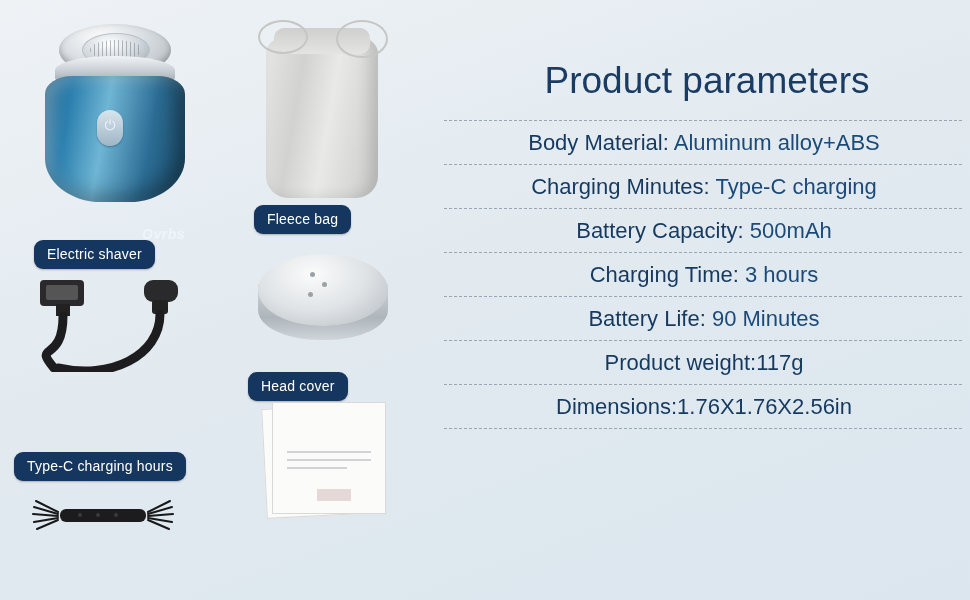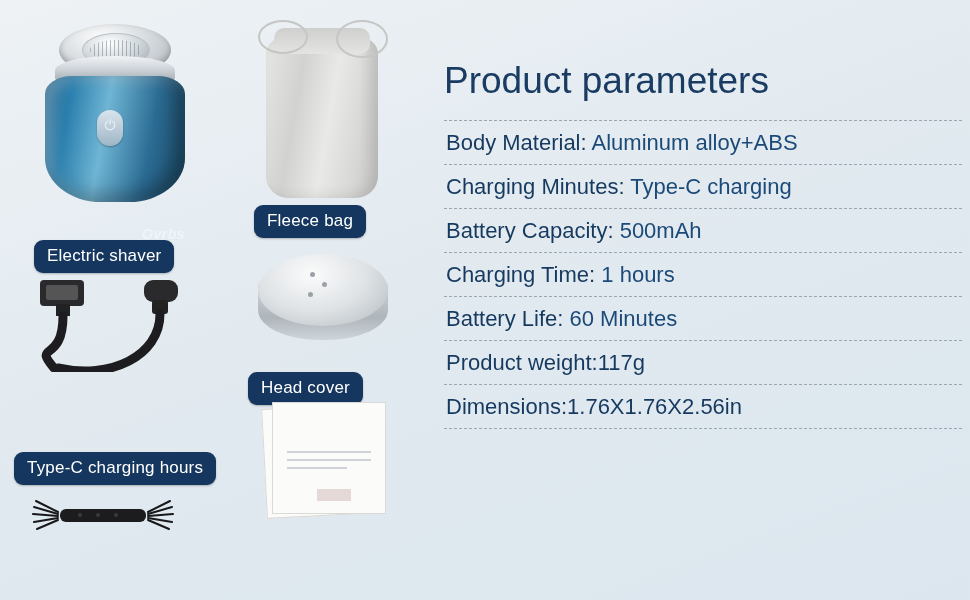--- a/index.html
+++ b/index.html
@@ -11,21 +11,21 @@
   .stage{
     position:relative;width:970px;height:600px;
     background:linear-gradient(160deg,#eef2f5 0%,#e2eaf0 45%,#dbe6ee 100%);
   }
   
   .pill{
     position:absolute;
     background:#15365e;
     color:#ffffff;
     border-radius:9px;
-    font-size:17px;
+    font-size:14px;
     letter-spacing:.2px;
     padding:6px 13px 7px 13px;
     white-space:nowrap;
     box-shadow:0 1px 2px rgba(0,0,0,.25);
   }
   
   .shaver{position:absolute;left:35px;top:14px;width:160px;height:200px;}
   .shaver .head{
     position:absolute;left:24px;top:10px;width:112px;height:52px;
     border-radius:50%;
@@ -96,21 +96,21 @@
   .manual{position:absolute;left:258px;top:400px;width:140px;height:120px;}
   .manual .pg{
     position:absolute;background:#fbfbfa;border:1px solid #d9d9d7;
   }
   .manual .ln{position:absolute;background:#cfd3d6;height:2px;}
   .manual .jp{
     position:absolute;left:0;right:0;top:8px;text-align:center;
     font-size:8px;color:#4a5157;line-height:11px;
   }
   
-  .panel{position:absolute;left:436px;top:0;width:534px;height:600px;}
+  .panel{position:absolute;left:436px;top:0;width:534px;height:600px;text-align:center;}
   .panel h1{
     margin:0;padding:60px 0 18px 8px;
     font-size:37px;font-weight:normal;color:#1a3c63;
   }
   .rows{padding:0 8px;}
   .row{
     border-top:1px dashed #9aa6b2;
     padding:9px 0 8px 2px;
     font-size:22px;color:#1a3c63;
     white-space:nowrap;
@@ -207,25 +207,25 @@
       <div class="row">
         <span class="k">Charging Minutes:</span>
         <span class="v">Type-C charging</span>
       </div>
       <div class="row">
         <span class="k">Battery Capacity:</span>
         <span class="v">500mAh</span>
       </div>
       <div class="row">
         <span class="k">Charging Time:</span>
-        <span class="v">1 hours</span>
+        <span class="v">3 hours</span>
       </div>
       <div class="row">
         <span class="k">Battery Life:</span>
-        <span class="v">60 Minutes</span>
+        <span class="v">90 Minutes</span>
       </div>
       <div class="row">
         <span class="k">Product weight:117g</span>
         <span class="v"></span>
       </div>
       <div class="row">
         <span class="k">Dimensions:1.76X1.76X2.56in</span>
         <span class="v"></span>
       </div>
     </div>

